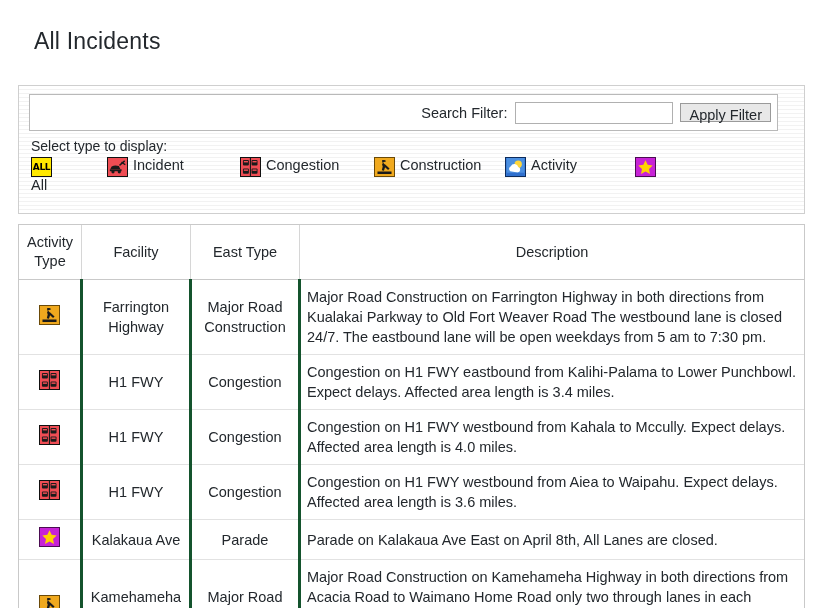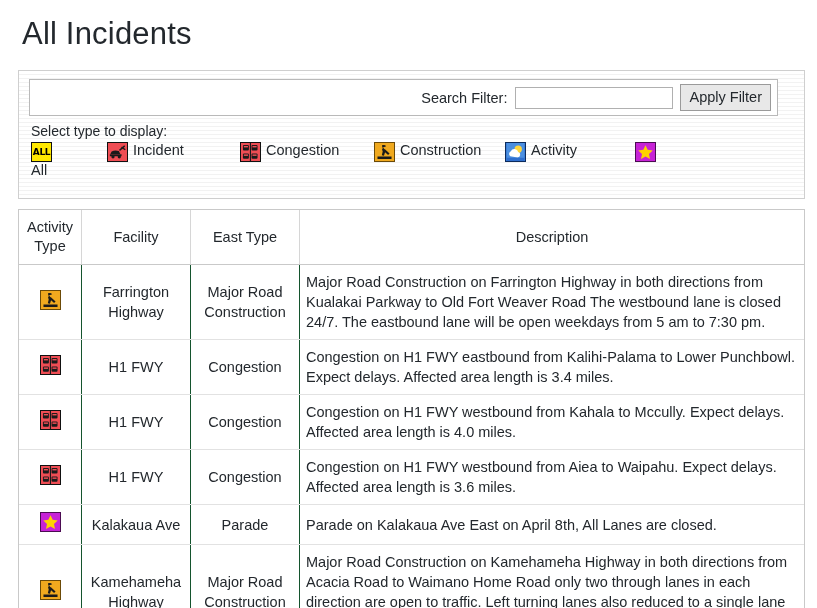--- a/index.html
+++ b/index.html
@@ -11,24 +11,24 @@
     width: 817px;
     height: 608px;
     overflow: hidden;
     font-family: "Liberation Sans", sans-serif;
     color: #23282d;
     -webkit-font-smoothing: antialiased;
   }
 
   
   .page-title {
-    font-size: 31px;
+    font-size: 23px;
     font-weight: 400;
     color: #23282d;
-    margin: 4px;
+    margin: 16px;
     padding: 12px 0 14px 18px;
     letter-spacing: 0.2px;
   }
 
   
   .filter-panel {
     position: relative;
     margin: 0 12px 0 18px;
     border: 1px solid #cfcfcf;
     background: #ffffff;
@@ -65,21 +65,21 @@
     background: #ffffff;
     font-family: "Liberation Sans", sans-serif;
     font-size: 13px;
     padding: 0 4px;
     box-sizing: border-box;
     color: #23282d;
     outline: none;
   }
   .apply-btn {
     margin-left: 7px;
-    height: 27px;
+    height: 19px;
     border: 1px solid #9a9a9a;
     background: #e8e8e8;
     font-family: "Liberation Sans", sans-serif;
     font-size: 14.5px;
     color: #23282d;
     padding: 0 8px;
     cursor: pointer;
     line-height: 23px;
   }
 
@@ -165,21 +165,21 @@
   table.incidents th {
     font-weight: 400;
     text-align: center;
     vertical-align: middle;
     border-right: 1px solid #d6d6d6;
     border-bottom: 1px solid #c9c9c9;
     padding: 8px 4px;
     line-height: 19px;
   }
   table.incidents td {
-    border-right: 1px solid #14532d;
+    border-right: 3px solid #14532d;
     border-bottom: 1px solid #e2e2e2;
     padding: 7px 6px;
     vertical-align: middle;
     line-height: 20px;
   }
   table.incidents tr:last-child td { border-bottom: none; }
   table.incidents th:last-child,
   table.incidents td:last-child { border-right: none; }
 
   .col-type  { width: 54px; }

